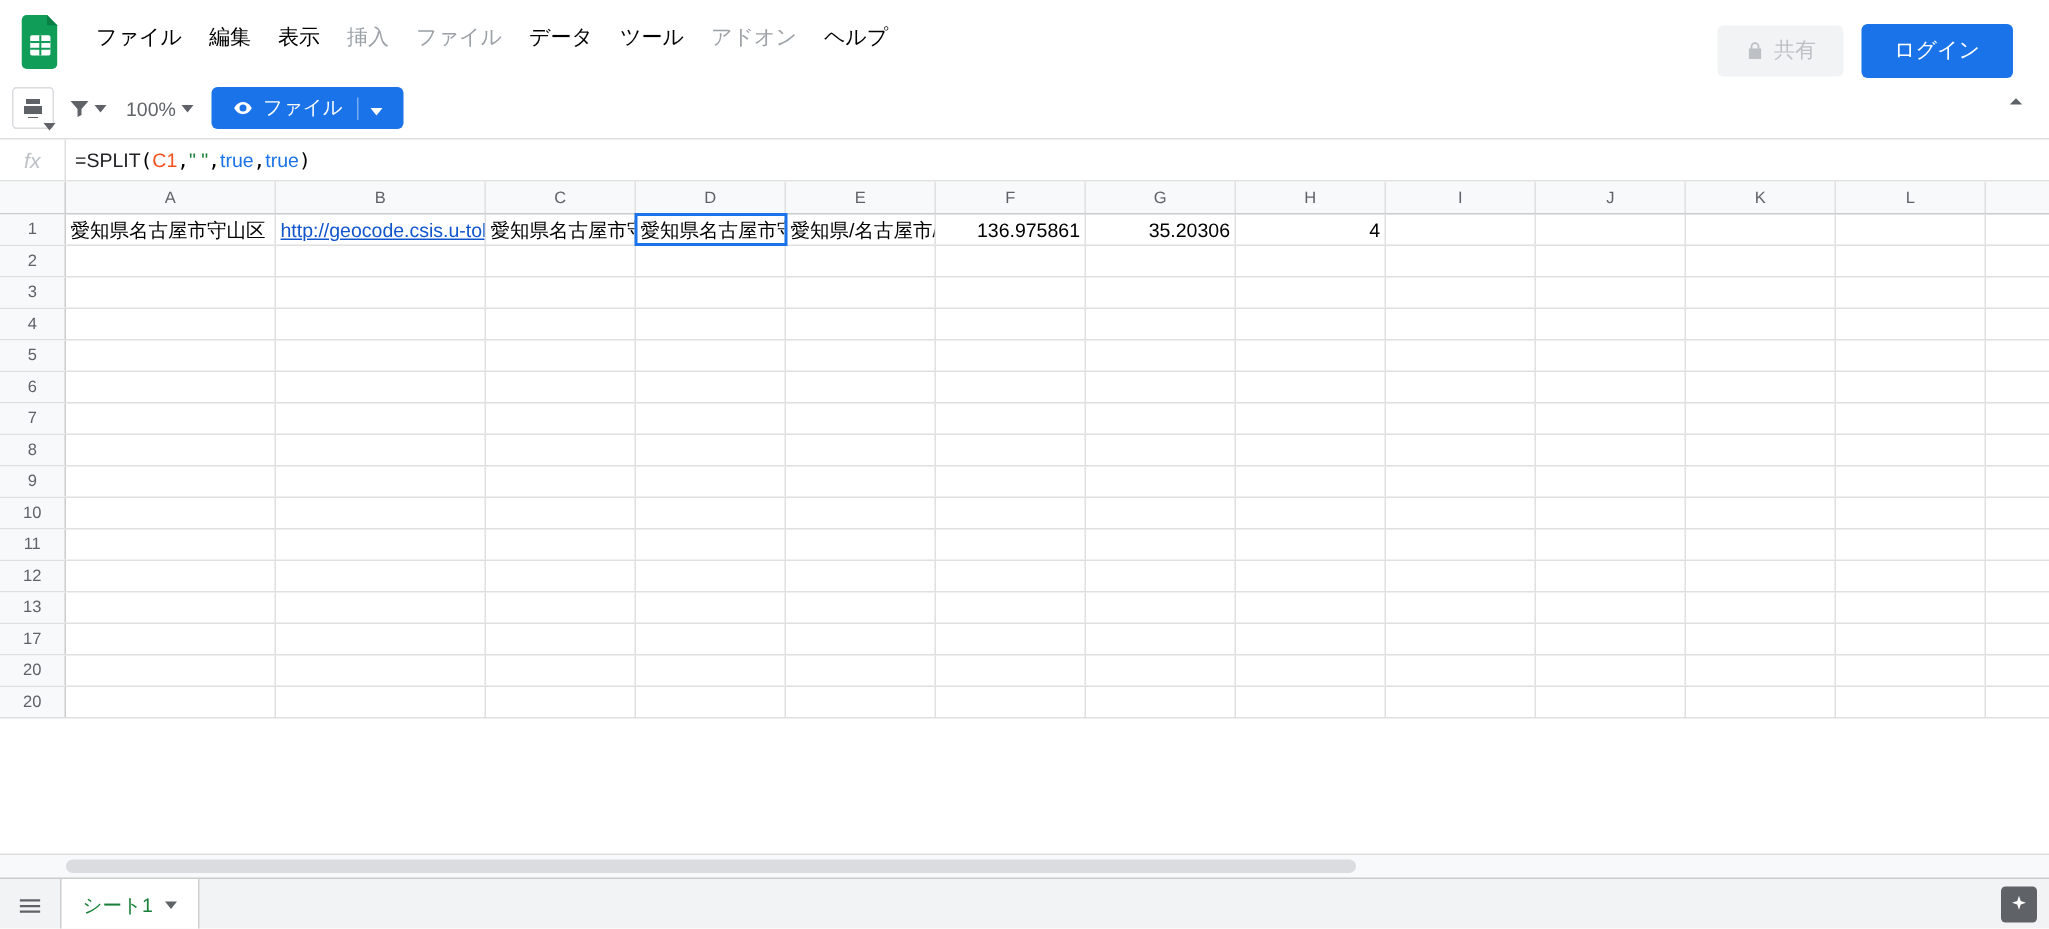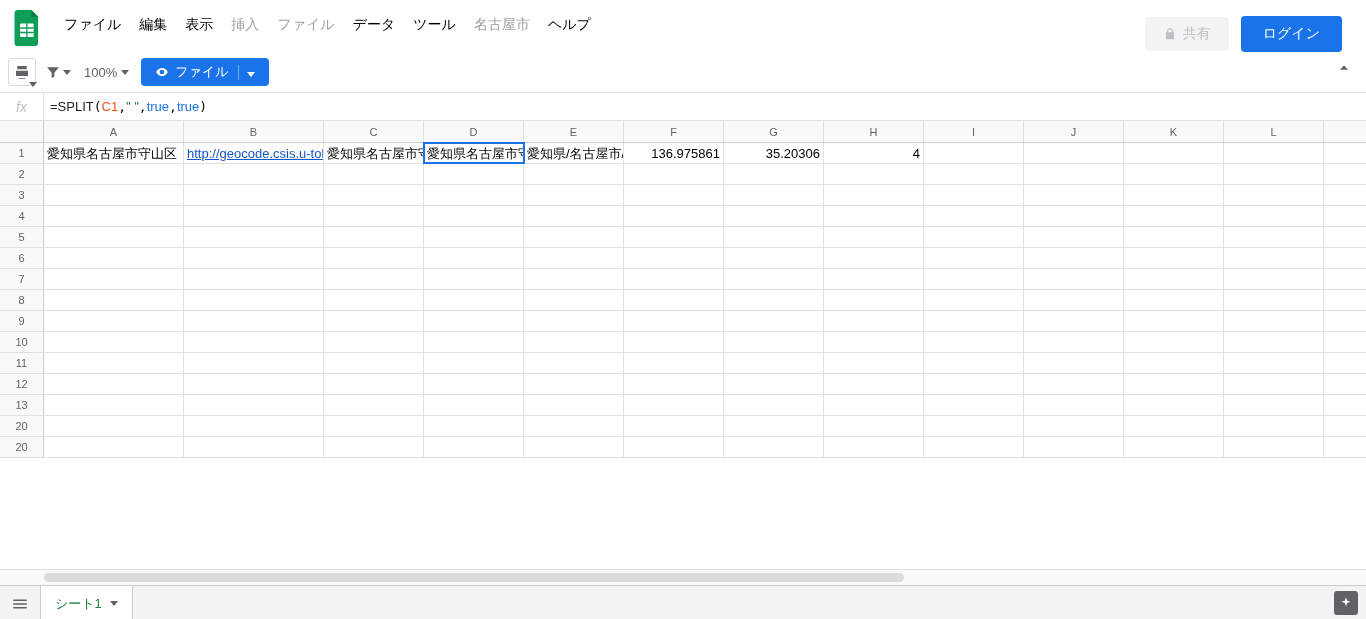--- a/index.html
+++ b/index.html
@@ -74,21 +74,21 @@
   </div>
   <div class="titleblock">
     <div class="menus">
       <div class="menu-item">ファイル</div>
       <div class="menu-item">編集</div>
       <div class="menu-item">表示</div>
       <div class="menu-item disabled">挿入</div>
       <div class="menu-item disabled">ファイル</div>
       <div class="menu-item">データ</div>
       <div class="menu-item">ツール</div>
-      <div class="menu-item disabled">名古屋市</div>
+      <div class="menu-item disabled">アドオン</div>
       <div class="menu-item">ヘルプ</div>
     </div>
   </div>
   <div class="header-right">
     <div class="share-btn">
       <svg width="14" height="14" viewBox="0 0 24 24">
           <path fill="#bdc1c6" d="M17 9V7a5 5 0 0 0-10 0v2H5v12h14V9h-2zm-8 0V7a3 3 0 0 1 6 0v2H9z"></path>
         </svg>
       <span>共有</span>
     </div>
@@ -338,20 +338,35 @@
         <div class="cell" style="width: 100px;"></div>
         <div class="cell" style="width: 100px;"></div>
         <div class="cell" style="width: 100px;"></div>
         <div class="cell" style="width: 100px;"></div>
         <div class="cell" style="width: 100px;"></div>
         <div class="cell" style="width: 100px;"></div>
         <div class="cell" style="width: 100px;"></div>
         <div class="cell" style="width: 100px;"></div>
       </div>
       <div class="row">
+        <div class="rownum">17</div>
+        <div class="cell" style="width: 140px;"></div>
+        <div class="cell" style="width: 140px;"></div>
+        <div class="cell" style="width: 100px;"></div>
+        <div class="cell" style="width: 100px;"></div>
+        <div class="cell" style="width: 100px;"></div>
+        <div class="cell" style="width: 100px;"></div>
+        <div class="cell" style="width: 100px;"></div>
+        <div class="cell" style="width: 100px;"></div>
+        <div class="cell" style="width: 100px;"></div>
+        <div class="cell" style="width: 100px;"></div>
+        <div class="cell" style="width: 100px;"></div>
+        <div class="cell" style="width: 100px;"></div>
+      </div>
+      <div class="row">
         <div class="rownum">20</div>
         <div class="cell" style="width: 140px;"></div>
         <div class="cell" style="width: 140px;"></div>
         <div class="cell" style="width: 100px;"></div>
         <div class="cell" style="width: 100px;"></div>
         <div class="cell" style="width: 100px;"></div>
         <div class="cell" style="width: 100px;"></div>
         <div class="cell" style="width: 100px;"></div>
         <div class="cell" style="width: 100px;"></div>
         <div class="cell" style="width: 100px;"></div>

